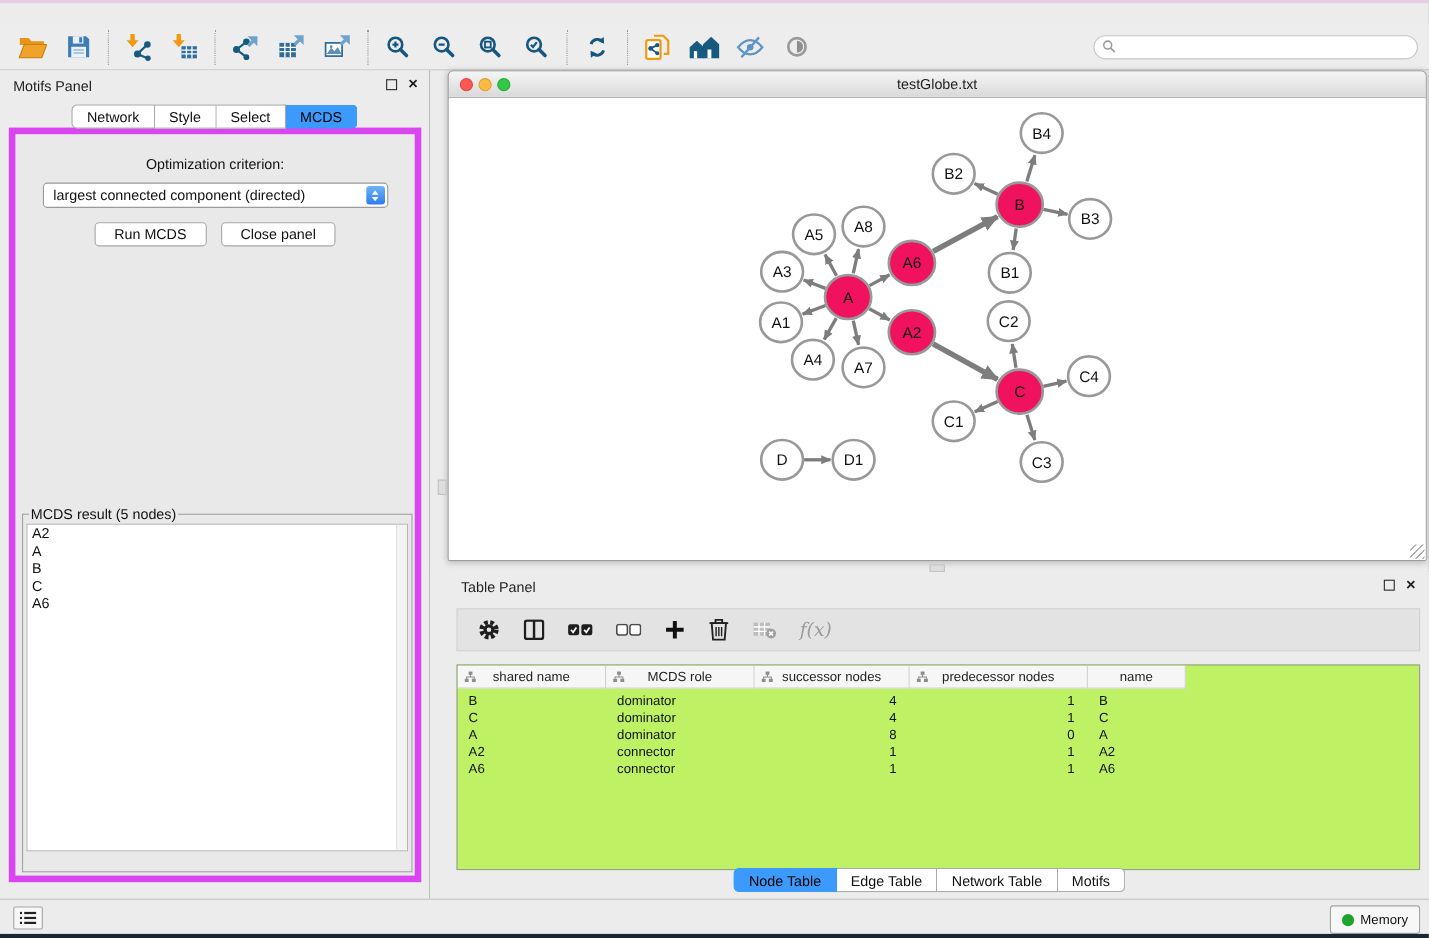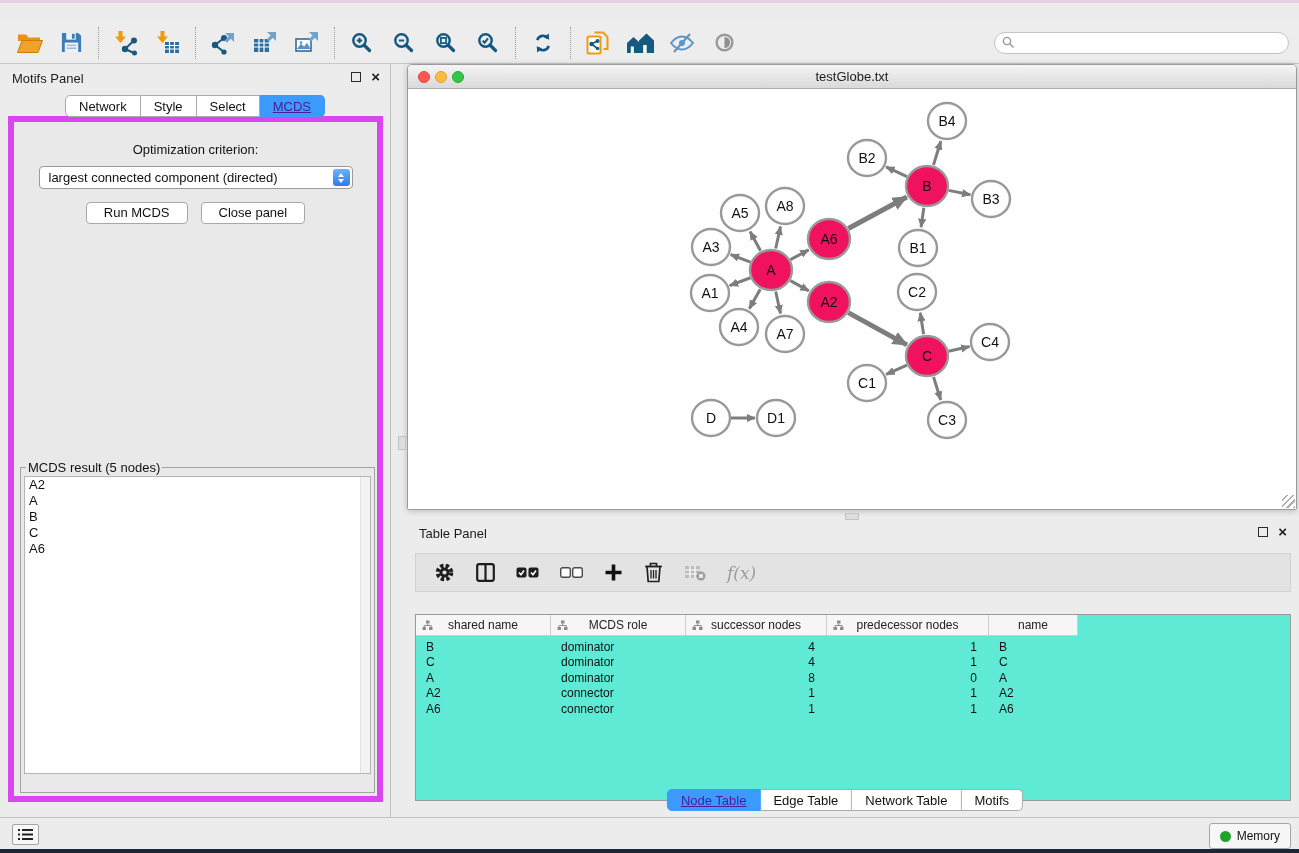--- a/index.html
+++ b/index.html
@@ -28,21 +28,21 @@
   
   .control-panel { position:absolute; left:0; top:64px; width:391px; height:753px; background:#ECECEC; border-right:1px solid #BEBEBE; }
   .cp-title { position:absolute; left:12px; top:7px; font-size:13px; color:#1d1d1d; }
   .panel-controls { position:absolute; right:10px; top:8px; display:flex; gap:10px; align-items:center; }
   .float-icon { width:10px; height:10px; border:1.5px solid #2b2b2b; display:inline-block; }
   .close-icon { font-size:15px; font-weight:bold; color:#1d1d1d; line-height:10px; cursor:pointer; }
   .seg { display:flex; }
   .seg .tab { background:#fff; border:1px solid #ABABAB; border-left:none; padding:0 13px; font-size:13px; height:22px; line-height:21px; color:#111; cursor:pointer; white-space:nowrap; }
   .seg .tab:first-child { border-left:1px solid #ABABAB; border-radius:5px 0 0 5px; }
   .seg .tab:last-child { border-radius:0 5px 5px 0; }
-  .seg .tab.sel { background:#3B9AFB; color:#4c1d95; border-color:#3B9AFB;text-decoration:underline; }
+  .seg .tab.sel { background:#3B9AFB; color:#000000; border-color:#3B9AFB; }
   .cp-tabs { position:absolute; top:31px; left:50%; transform:translateX(-50%); z-index:2; }
   .cp-inner { position:absolute; top:52px; left:8px; right:7px; bottom:15px; background:#E9E9E9; border:6px solid #d946ef; }
   .opt-label { margin-top:20px; text-align:center; font-size:13px; color:#111; }
   .select { position:relative; margin:9px auto 0; width:314px; height:23px; background:#fff; border:1px solid #9B9B9B; border-radius:4px; font-size:13px; line-height:21px; padding-left:9px; cursor:pointer; color:#111; }
   .stepper { position:absolute; right:2px; top:2px; bottom:2px; width:17px; border-radius:3px; background:linear-gradient(#6FB1F9,#2E7BEF); display:flex; flex-direction:column; align-items:center; justify-content:center; gap:2px; }
   .arr-up { width:0; height:0; border-left:3.5px solid transparent; border-right:3.5px solid transparent; border-bottom:4.5px solid #fff; }
   .arr-dn { width:0; height:0; border-left:3.5px solid transparent; border-right:3.5px solid transparent; border-top:4.5px solid #fff; }
   .btn-row { display:flex; justify-content:center; gap:13px; margin-top:13px; }
   .btn { height:22px; padding:0 17px; background:#fff; border:1px solid #A8A8A8; border-radius:4px; font-size:13px; color:#111; line-height:20px; cursor:pointer; }
   fieldset.mcds { position:absolute; left:6px; right:2px; top:338px; bottom:3px; border:1px solid #A2A2A2; padding:1px 3px 18px 3px; }
@@ -61,21 +61,21 @@
   .grip-v { position:absolute; left:398px; top:436px; width:8px; height:14px; background:#DDD; border:1px solid #C2C2C2; }
   .grip-h { position:absolute; left:845px; top:513px; width:14px; height:7px; background:#DDD; border:1px solid #C2C2C2; }
 
   
   .table-panel { position:absolute; left:391px; top:520px; width:908px; height:297px; background:#ECECEC; }
   .tp-title { position:absolute; left:28px; top:6px; font-size:13px; color:#1d1d1d; }
   .tp-controls { position:absolute; right:12px; top:7px; display:flex; gap:10px; align-items:center; }
   .tp-toolbar { position:absolute; left:24px; right:8px; top:33px; height:39px; background:#E3E3E3; border:1px solid #D2D2D2; display:flex; align-items:center; gap:21px; padding-left:18px; }
   .tp-toolbar .ticon { display:flex; align-items:center; justify-content:flex-end; background:none; border:none; cursor:pointer; padding:0; }
   .fx-label { font-family:"DejaVu Serif", serif; font-style:italic; color:#9B9B9B; font-size:17px; }
-  .tp-table { position:absolute; left:24px; right:8px; top:94px; height:187px; background:#5eead4; border:1px solid #9A9A9A; overflow:hidden; }
+  .tp-table { position:absolute; left:24px; right:8px; top:84px; height:187px; background:#bef264; border:1px solid #9A9A9A; overflow:hidden; }
   .thead { display:flex; height:21px; }
   .th { position:relative; display:flex; align-items:center; justify-content:center; background:#F6F6F6; border-right:1px solid #CFCFCF; border-bottom:1px solid #CFCFCF; font-size:12px; color:#222; flex:0 0 auto; cursor:pointer; }
   .th .tree { position:absolute; left:6px; top:5px; }
   .tbody { padding-top:3px; }
   .tr { display:flex; height:15.5px; align-items:center; cursor:default; }
   .td { font-size:12px; color:#111; flex:0 0 auto; padding:0 10px; white-space:nowrap; overflow:hidden; }
   .td.right { text-align:right; padding-right:12px; }
   .tp-tabs { position:absolute; top:269px; left:50%; transform:translateX(-50%); }
 
   

